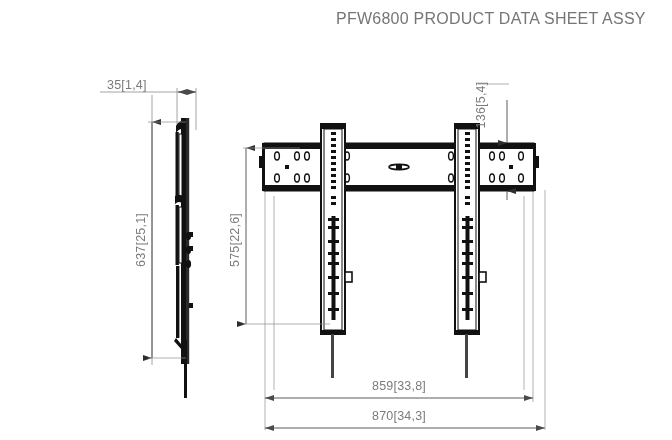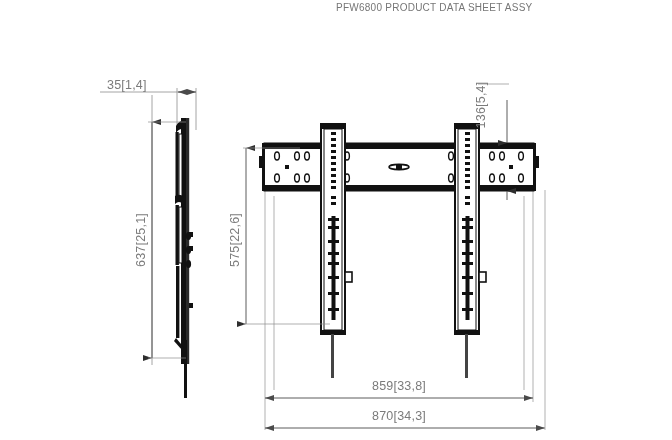--- a/index.html
+++ b/index.html
@@ -14,22 +14,22 @@
   #page {
     position: relative;
     width: 672px;
     height: 440px;
     background: #ffffff;
     overflow: hidden;
   }
   #title {
     position: absolute;
     left: 336px;
-    top: 2px;
-    font-size: 10px;
+    top: 10px;
+    font-size: 16px;
     letter-spacing: 0.25px;
     color: #767676;
     white-space: nowrap;
   }
   #drawing {
     position: absolute;
     left: 0;
     top: 0;
   }
   .dim-text {

